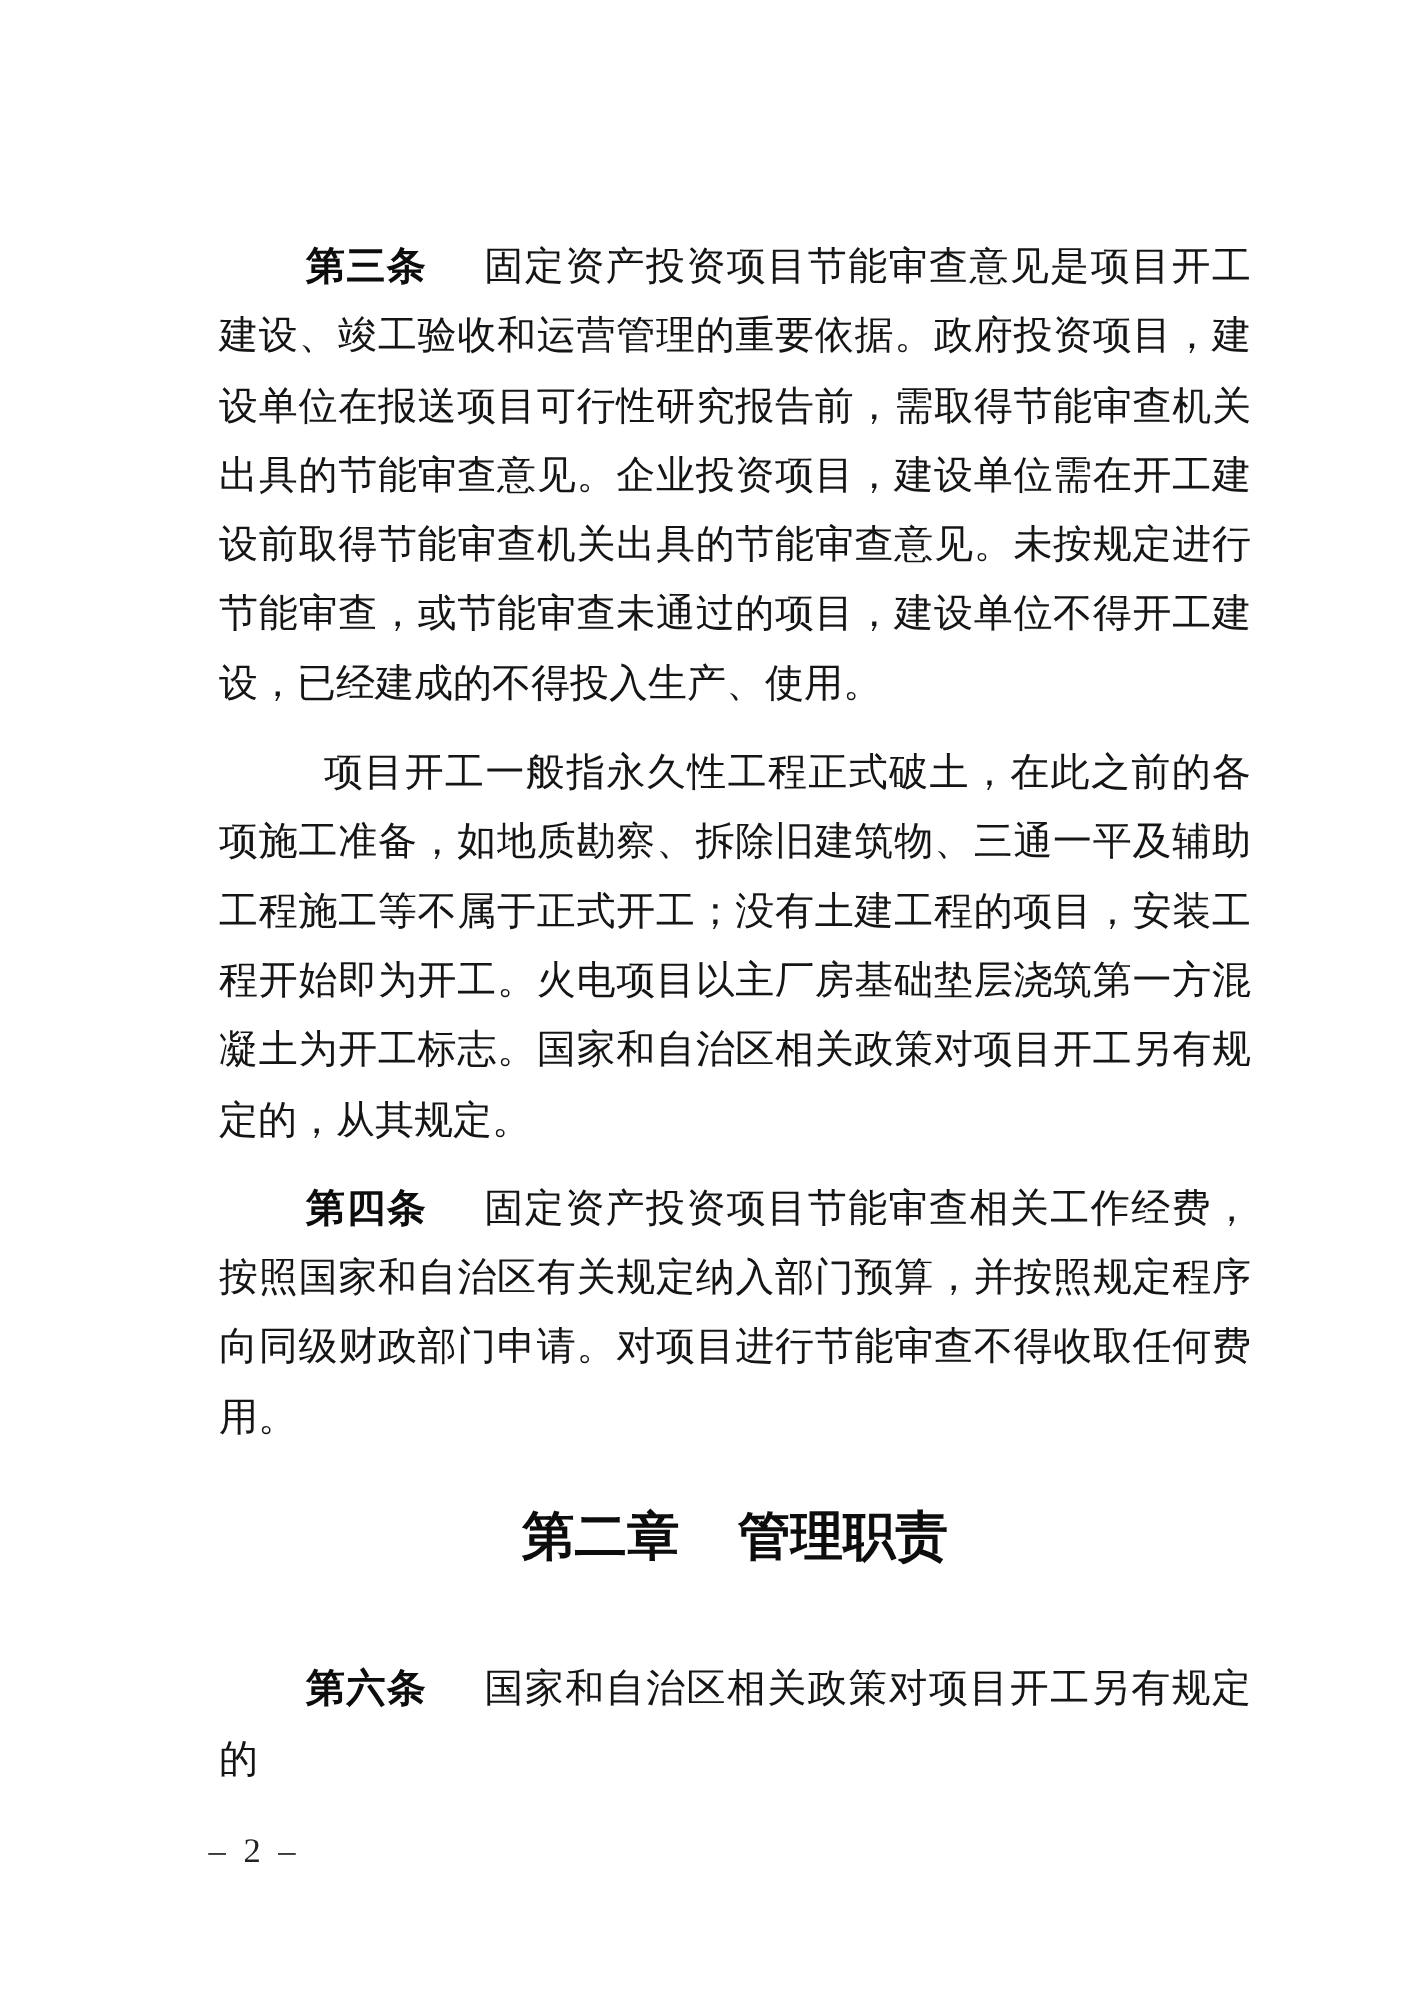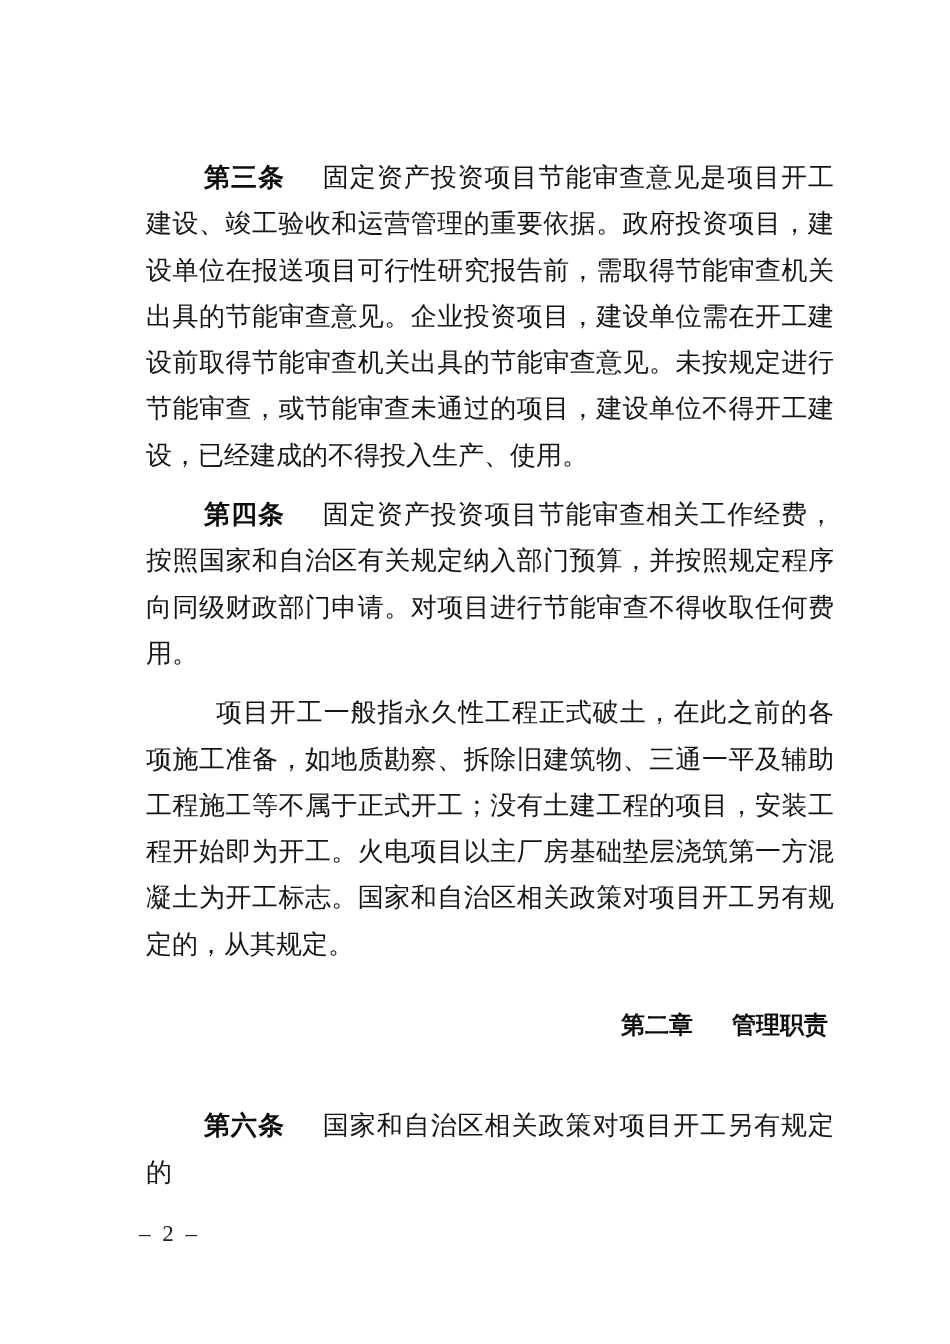--- a/index.html
+++ b/index.html
@@ -31,24 +31,24 @@
     font-family:"Liberation Sans","DejaVu Sans",sans-serif;
     font-weight:700;
     margin-right:26px;
     color:#0d0d0d;
   }
   .lead:empty { margin-right:0; }
   .chapter {
     margin-top:22px;
     margin-bottom:42px;
     line-height:46.3px;
-    font-size:24px;
+    font-size:35px;
     font-family:"Liberation Sans","DejaVu Sans",sans-serif;
     font-weight:700;
-    text-align:right;
+    text-align:center;
     color:#0d0d0d;
     white-space:nowrap;
   }
   .chapter .chapter-title { margin-left:27px; }
   .page-number {
     position:absolute;
     left:127px; top:1209px;
     font-size:23px;
     letter-spacing:3px;
     color:#222222;
@@ -57,23 +57,23 @@
 </style>
 </head>
 <body>
 
 <div class="page">
 
   <main class="textblock">
 
     <p class="para"><span class="lead">第三条</span><span class="ptext">固定资产投资项目节能审查意见是项目开工建设、竣工验收和运营管理的重要依据。政府投资项目，建设单位在报送项目可行性研究报告前，需取得节能审查机关出具的节能审查意见。企业投资项目，建设单位需在开工建设前取得节能审查机关出具的节能审查意见。未按规定进行节能审查，或节能审查未通过的项目，建设单位不得开工建设，已经建成的不得投入生产、使用。</span></p>
 
+    <p class="para"><span class="lead"></span><span class="ptext">项目开工一般指永久性工程正式破土，在此之前的各项施工准备，如地质勘察、拆除旧建筑物、三通一平及辅助工程施工等不属于正式开工；没有土建工程的项目，安装工程开始即为开工。火电项目以主厂房基础垫层浇筑第一方混凝土为开工标志。国家和自治区相关政策对项目开工另有规定的，从其规定。</span></p>
+
     <p class="para"><span class="lead">第四条</span><span class="ptext">固定资产投资项目节能审查相关工作经费，按照国家和自治区有关规定纳入部门预算，并按照规定程序向同级财政部门申请。对项目进行节能审查不得收取任何费用。</span></p>
-
-    <p class="para"><span class="lead"></span><span class="ptext">项目开工一般指永久性工程正式破土，在此之前的各项施工准备，如地质勘察、拆除旧建筑物、三通一平及辅助工程施工等不属于正式开工；没有土建工程的项目，安装工程开始即为开工。火电项目以主厂房基础垫层浇筑第一方混凝土为开工标志。国家和自治区相关政策对项目开工另有规定的，从其规定。</span></p>
 
     <h2 class="chapter"><span class="chapter-part">第二章</span><span class="chapter-title">管理职责</span></h2>
 
 
     <p class="para"><span class="lead">第六条</span><span class="ptext">国家和自治区相关政策对项目开工另有规定的</span></p>
 
   </main>
 
   <div class="page-number">– 2 –</div>
 

